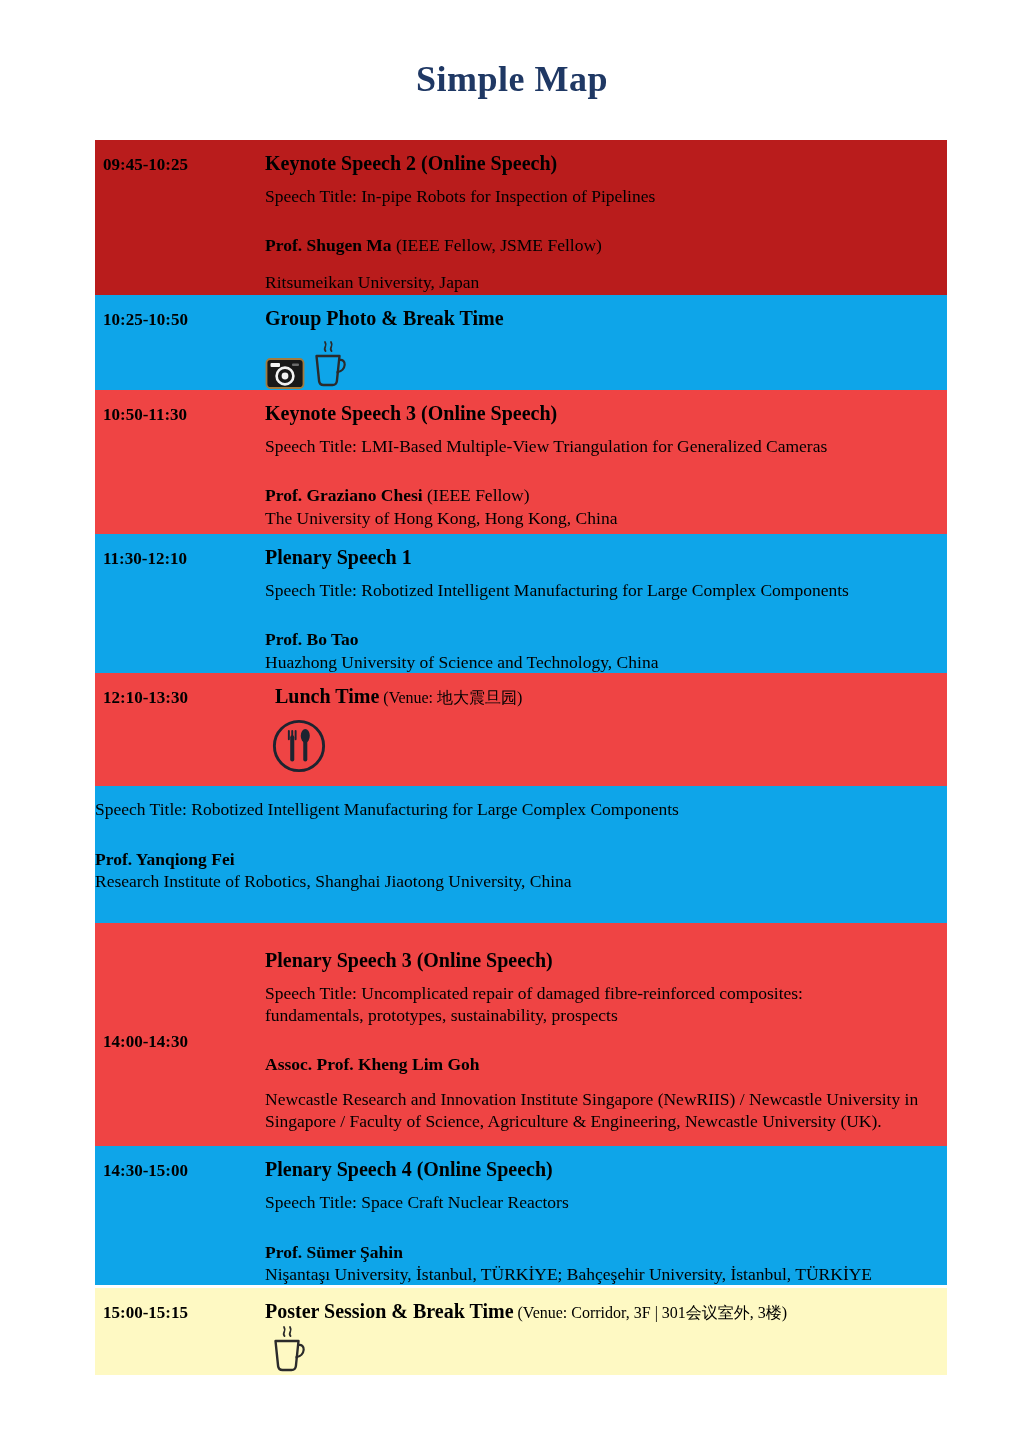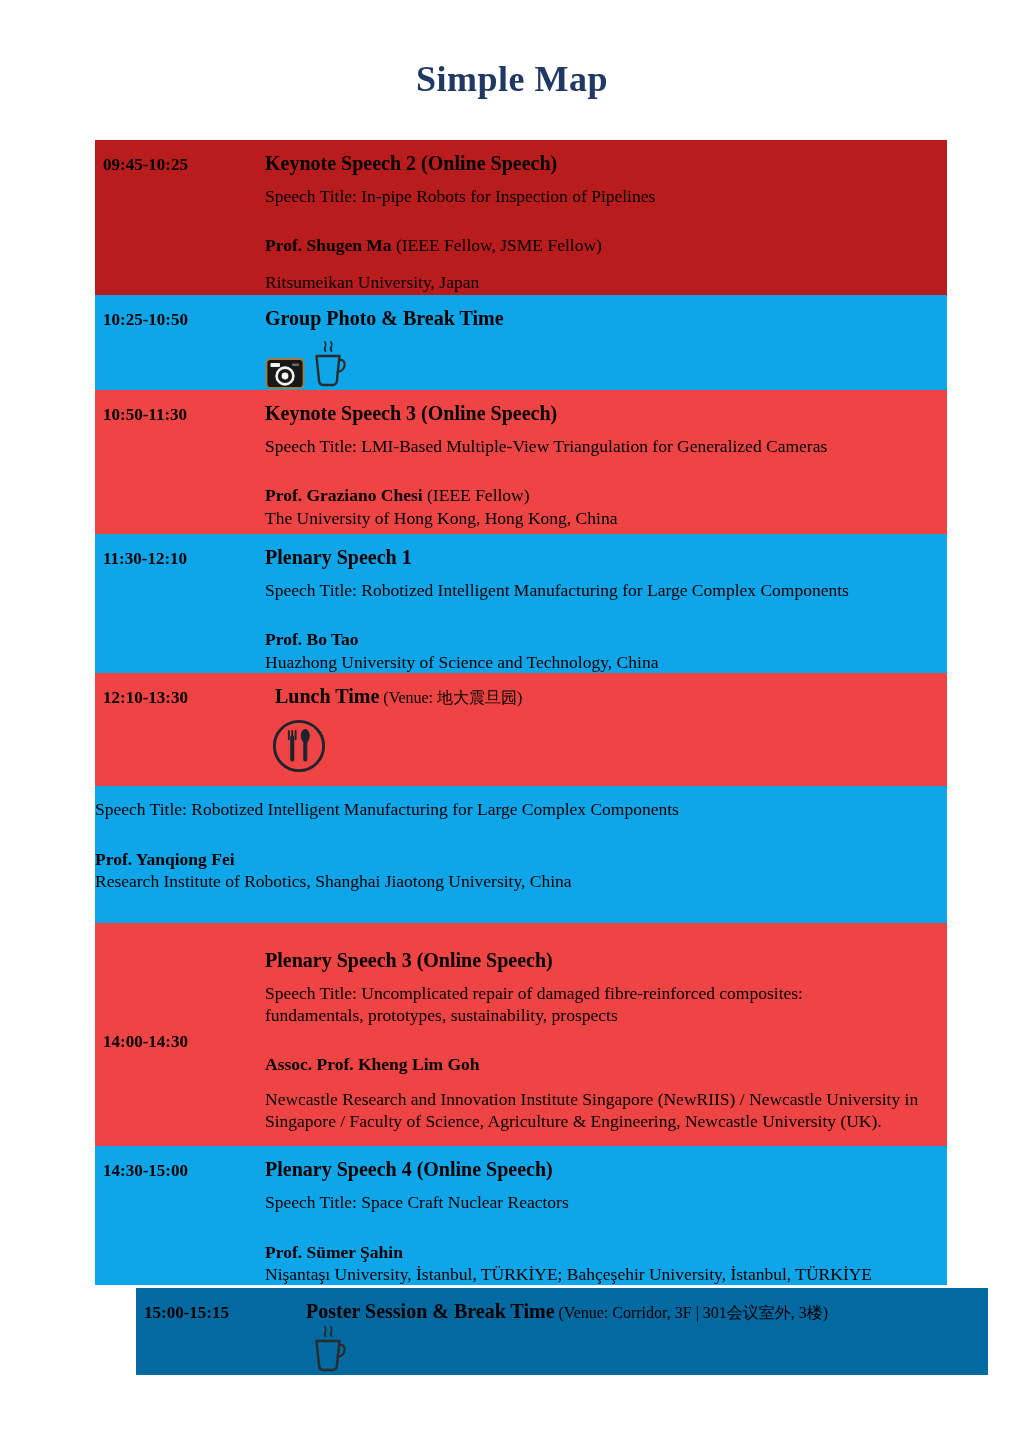--- a/index.html
+++ b/index.html
@@ -25,21 +25,21 @@
 
   .schedule {
     margin: 40px 0 0 95px;
     width: 852px;
   }
 
   .row { display: flex; width: 100%; }
   .bg-first { background: #b91c1c; }
   .bg-gray  { background: #0ea5e9; }
   .bg-white { background: #ef4444; }
-  .bg-last  { background: #0369a1; margin-top: 3px; margin-left: 41px; }
+  .bg-last  { background: #fef9c3; margin-top: 3px; }
 
   .r1 { min-height: 155px; }
   .r2 { min-height: 89px; }
   .r3 { min-height: 144px; }
   .r4 { min-height: 137px; }
   .r5 { min-height: 113px; }
   .r6 { min-height: 137px; }
   .r7 { min-height: 223px; align-items: center; }
   .r8 { min-height: 138px; }
   .r9 { min-height: 84px; }

